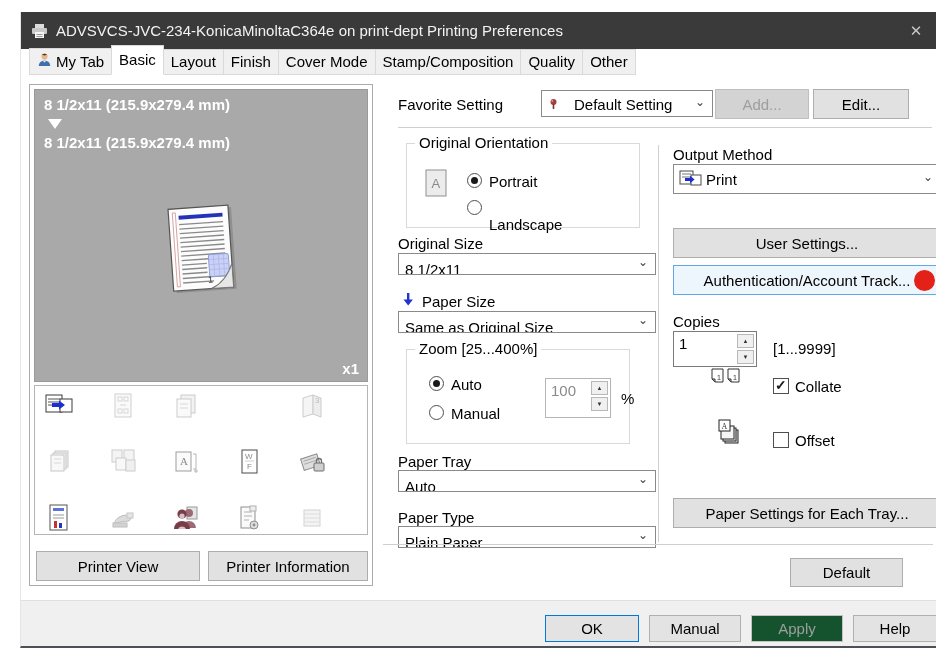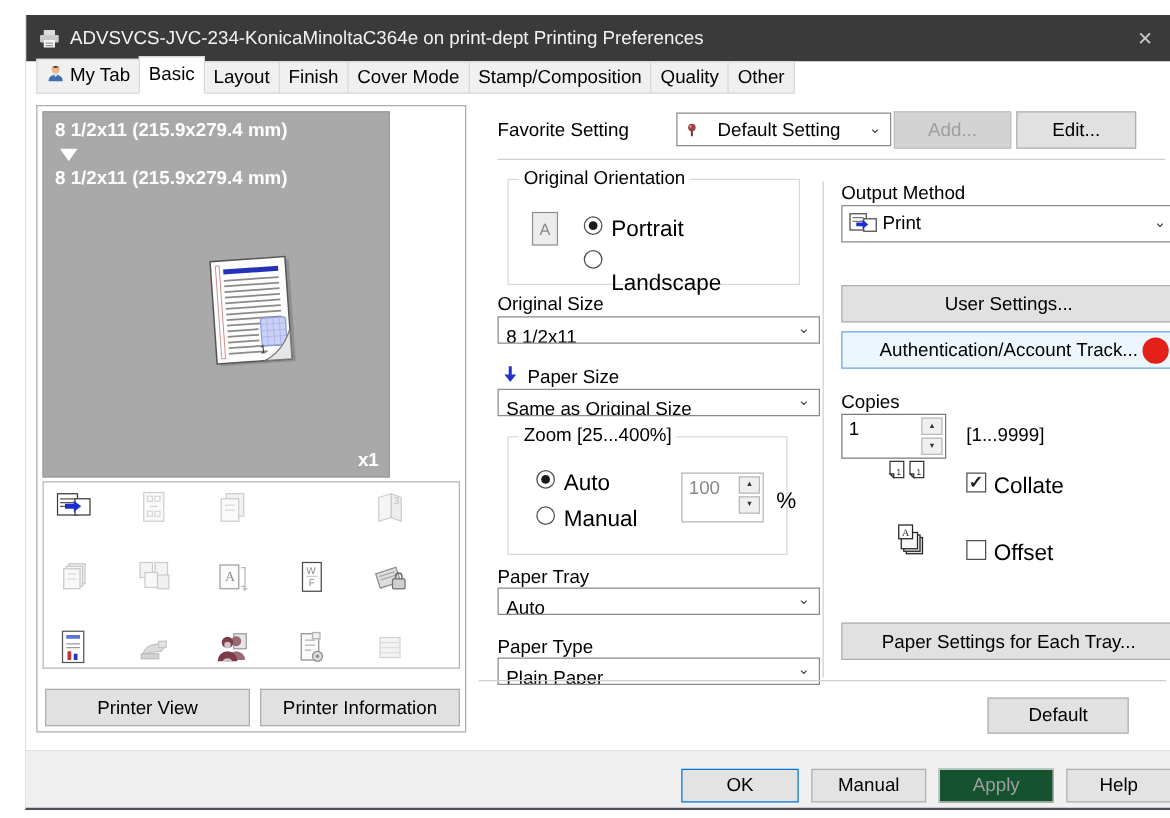--- a/index.html
+++ b/index.html
@@ -15,21 +15,21 @@
                display:flex; align-items:center; justify-content:center; cursor:pointer; }
 
   
   .tabstrip { position:absolute; left:8px; top:36px; height:27px; display:flex; align-items:flex-end; }
   .tab { font-size:15px; padding:3px 7px 4px 7px; background:#f0f0f0; border:1px solid #d9d9d9; margin-right:-1px;
          display:flex; align-items:center; gap:4px; white-space:nowrap; }
   .tab.active { background:#ffffff; border-bottom:1px solid #ffffff; padding-top:5px; padding-bottom:6px; position:relative; z-index:2; }
 
   
   .left-outer { position:absolute; left:8px; top:72px; width:344px; height:502px; border:1px solid #ababab; background:#fff; }
-  .preview { position:absolute; left:4px; top:4px; width:278px; height:293px; background:#a9a9a9; border:1px solid #9a9a9a; overflow:hidden; }
+  .preview { position:absolute; left:4px; top:4px; width:334px; height:293px; background:#a9a9a9; border:1px solid #9a9a9a; overflow:hidden; }
   .preview .sz { position:absolute; left:9px; color:#ffffff; font-size:15px; font-weight:bold; white-space:nowrap; }
   .sz.s1 { top:6px; } .sz.s2 { top:44px; }
   .flow-arrow { position:absolute; left:13px; top:29px; width:0; height:0;
                 border-left:7px solid transparent; border-right:7px solid transparent; border-top:10px solid #ffffff; }
   .scale-badge { position:absolute; right:8px; bottom:4px; color:#ffffff; font-size:15px; font-weight:bold; }
   .page-art { position:absolute; left:127px; top:113px; }
 
   .icon-panel { position:absolute; left:4px; top:300px; width:334px; height:150px; background:#ffffff; border:1px solid #b5b5b5; }
   .g-ic { position:absolute; width:30px; height:28px; }
 
@@ -51,21 +51,21 @@
   .combo-clip .val { position:absolute; left:6px; top:7px; white-space:nowrap; }
   .combo-norm .val { position:absolute; left:6px; top:50%; transform:translateY(-50%); white-space:nowrap; }
   .combo-norm .val.with-ic { left:32px; }
   .combo .c-ic { position:absolute; left:5px; top:50%; transform:translateY(-50%); display:inline-flex; }
 
   .groupbox { position:absolute; border:1px solid #d9d9d9; }
   .groupbox .legend { position:absolute; top:-10px; left:8px; background:#ffffff; padding:0 4px; font-size:15px; white-space:nowrap; }
 
   .radio { position:absolute; width:15px; height:15px; border:1px solid #4f4f4f; border-radius:50%; background:#fff; cursor:pointer; }
   .radio.checked::after { content:""; position:absolute; left:3px; top:3px; width:7px; height:7px; border-radius:50%; background:#1a1a1a; }
-  .rlbl { position:absolute; font-size:18px; white-space:nowrap; cursor:pointer; }
+  .rlbl { position:absolute; font-size:15px; white-space:nowrap; cursor:pointer; }
 
   .checkbox { position:absolute; width:16px; height:16px; border:1px solid #4f4f4f; background:#fff; cursor:pointer; }
   .checkbox.checked::after { content:"\2713"; position:absolute; left:1px; top:-2px; font-size:14px; font-weight:bold; color:#1a1a1a; }
 
   .spinbox { position:absolute; background:#fff; border:1px solid #7a7a7a; }
   .spinbox .sval { position:absolute; left:5px; top:3px; font-size:15px; }
   .spinbox.disabled { border-color:#b5b5b5; } .spinbox.disabled .sval { color:#8a8a8a; }
   .spincol { position:absolute; right:2px; top:2px; display:flex; flex-direction:column; gap:2px; }
   .spin-btn { width:17px; height:14px; background:#f0f0f0; border:1px solid #b8b8b8; font-size:6px; color:#333;
               display:flex; align-items:center; justify-content:center; cursor:pointer; }

